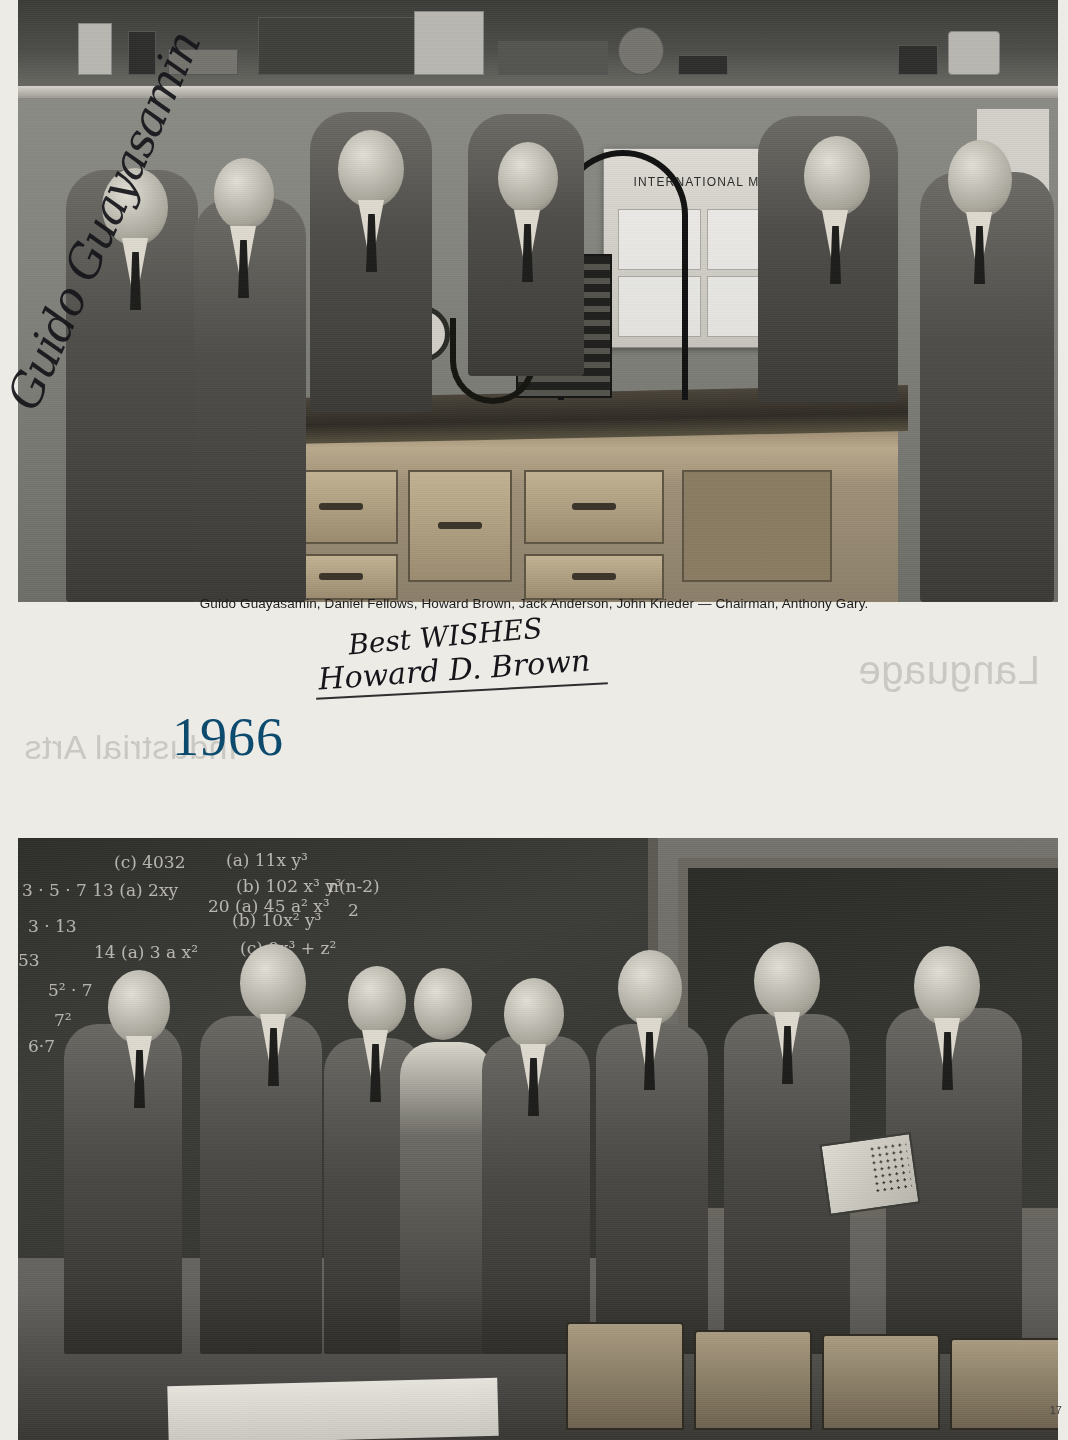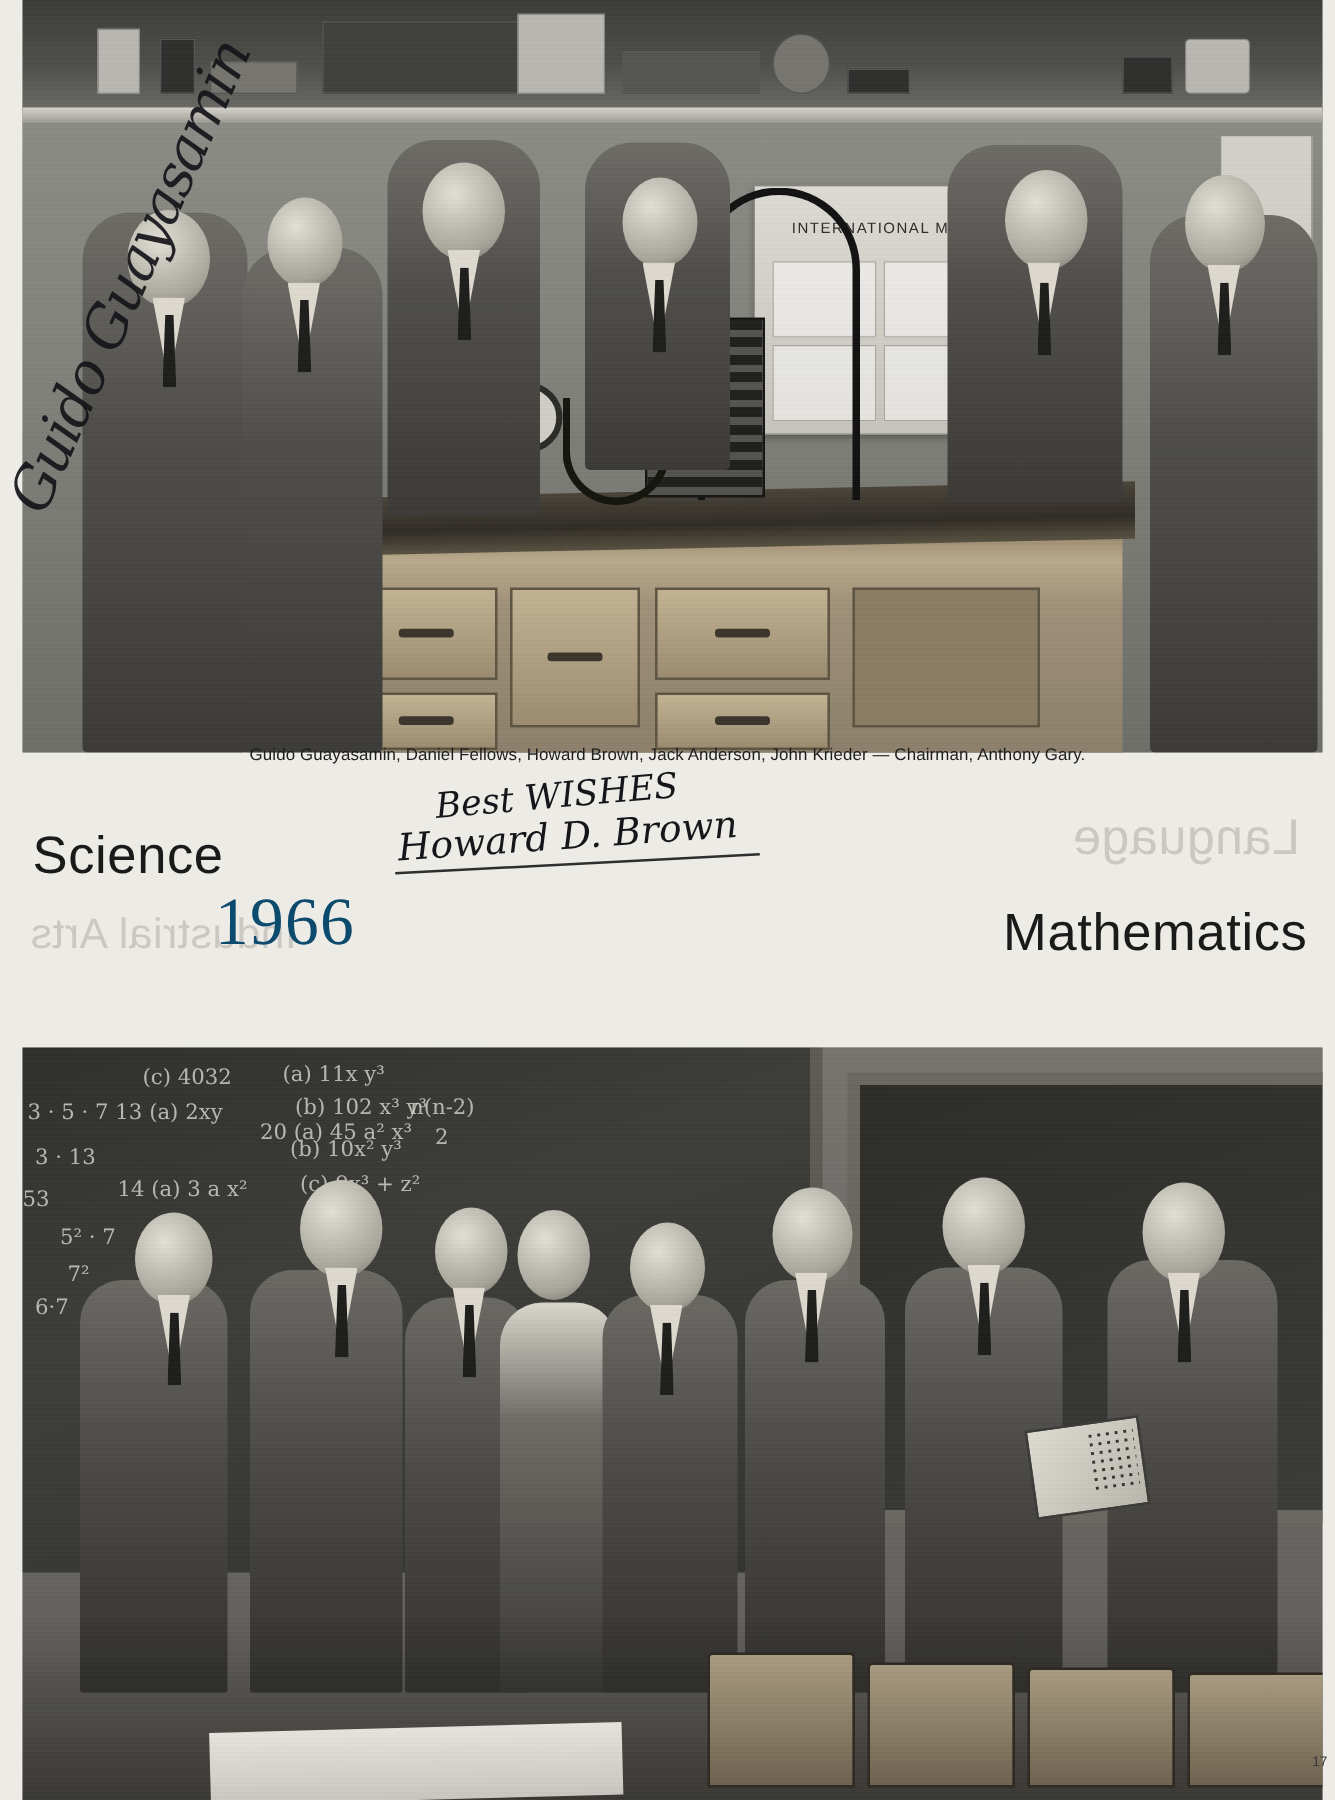--- a/index.html
+++ b/index.html
@@ -402,22 +402,20 @@
     <div class="p1-tie" style="left:956px;top:226px;"></div>
 
     <div class="grain"></div>
   </div>
 
   <div class="caption caption-science">Guido Guayasamin, Daniel Fellows, Howard Brown, Jack Anderson, John Krieder — Chairman, Anthony Gary.</div>
 
   <div class="ghost ghost-language">Language</div>
   <div class="ghost ghost-industrial">Industrial Arts</div>
 
-  <div class="dept-title dept-science">Science</div>
-  <div class="dept-title dept-math">Mathematics</div>
   <div class="year">1966</div>
 
 
   <div class="photo-bottom">
     <div class="p2-wall"></div>
     <div class="p2-board"></div>
     <div class="p2-board2"></div>
 
     <div class="chalk" style="left:96px;top:14px;">(c) 4032</div>
     <div class="chalk" style="left:208px;top:12px;">(a) 11x y³</div>

